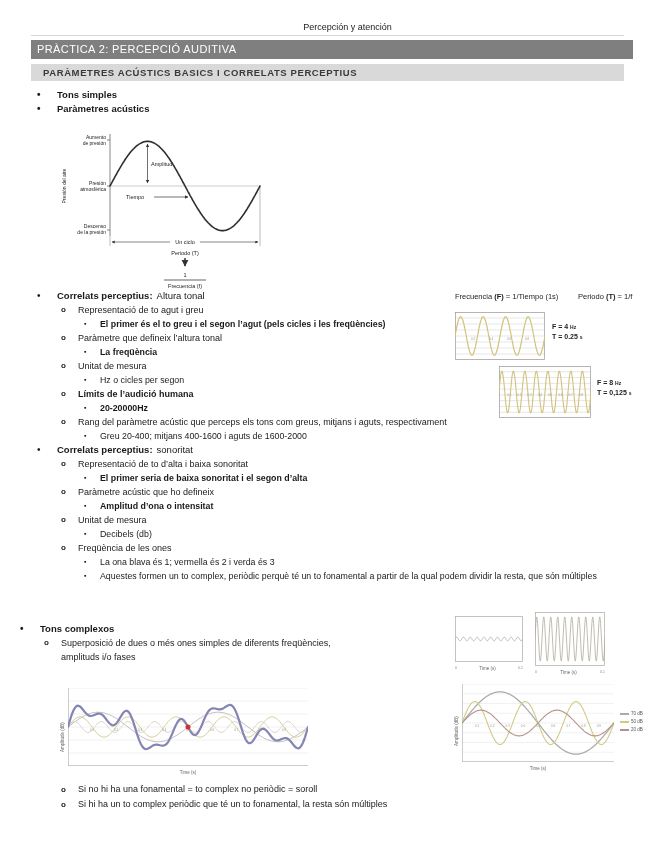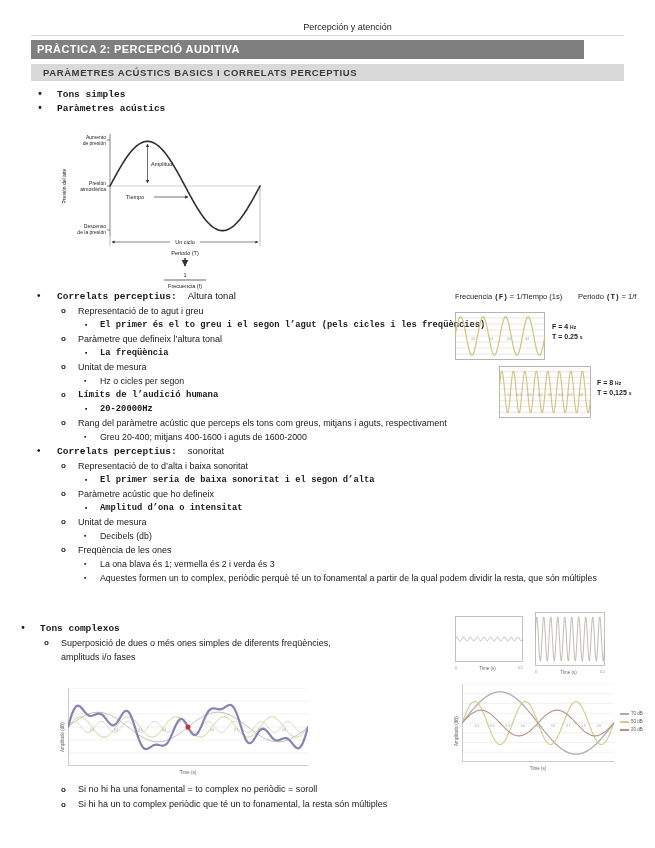--- a/index.html
+++ b/index.html
@@ -1,33 +1,33 @@
 <!DOCTYPE html>
 <html><head>
 <meta charset="utf-8">
 <style>
   html,body{margin:0;padding:0;background:#fff;}
   .page{position:relative;width:655px;height:848px;background:#ffffff;
         font-family:"Liberation Sans",sans-serif;color:#1a1a1a;overflow:hidden;}
   .pg-header{position:absolute;top:22px;left:0;width:100%;text-align:center;font-size:9px;color:#222;margin-left:20px;}
   .hr{position:absolute;top:35px;left:31px;width:593px;height:1px;background:#d8d8d8;}
-  .banner1{position:absolute;top:40px;left:31px;width:553px;height:19px;line-height:19px;
-           color:#ffffff;font-size:11px;letter-spacing:.4px;padding-left:6px;box-sizing:border-box;font-weight:bold;}
+  .banner1{position:absolute;top:40px;left:31px;width:602px;height:19px;line-height:19px;
+           color:#ffffff;font-size:11px;letter-spacing:.4px;padding-left:6px;box-sizing:border-box;}
   .banner2{position:absolute;top:64px;left:31px;width:593px;height:17px;line-height:17px;
            color:#3a3a3a;font-size:9.5px;font-weight:700;letter-spacing:.6px;padding-left:4px;box-sizing:border-box;}
   .list{position:absolute;}
   .row{position:relative;line-height:14px;font-size:9px;}
   .l1{padding-left:26px;font-size:9.5px;}
   .l1::before{content:"\2022";position:absolute;left:6px;top:0;font-size:10px;}
   .l2{padding-left:47px;}
   .l2::before{content:"o";position:absolute;left:30px;top:0;font-size:8px;font-weight:700;}
   .l3{padding-left:69px;font-size:8.8px;}
   .l3::before{content:"\25AA";position:absolute;left:53px;top:0;font-size:7px;}
-  .b{font-weight:700;font-family:Liberation Mono, monospace;}
-  .rest{margin-left:11px;font-weight:400;}
+  .b{font-weight:700;}
+  .rest{margin-left:4px;font-weight:400;}
   .fig{position:absolute;}
   .formula{position:absolute;font-size:7.5px;color:#222;white-space:nowrap;padding-left:12px;}
   .figlabel{position:absolute;font-size:7px;font-weight:700;color:#222;line-height:9px;white-space:nowrap;}
   .figlabel .unit{font-size:5px;font-weight:700;}
   .chartbox{position:absolute;}
   .ylab{position:absolute;font-size:4.5px;color:#666;transform:rotate(-90deg);transform-origin:left top;white-space:nowrap;}
   .xlab{font-size:4.5px;color:#666;text-align:center;}
   .xrow{display:flex;justify-content:space-between;font-size:3.5px;color:#888;}
   .legend{position:absolute;font-size:4.5px;color:#555;line-height:8px;}
   .legend .sw{display:inline-block;width:9px;height:1.5px;vertical-align:middle;margin-right:2px;}

